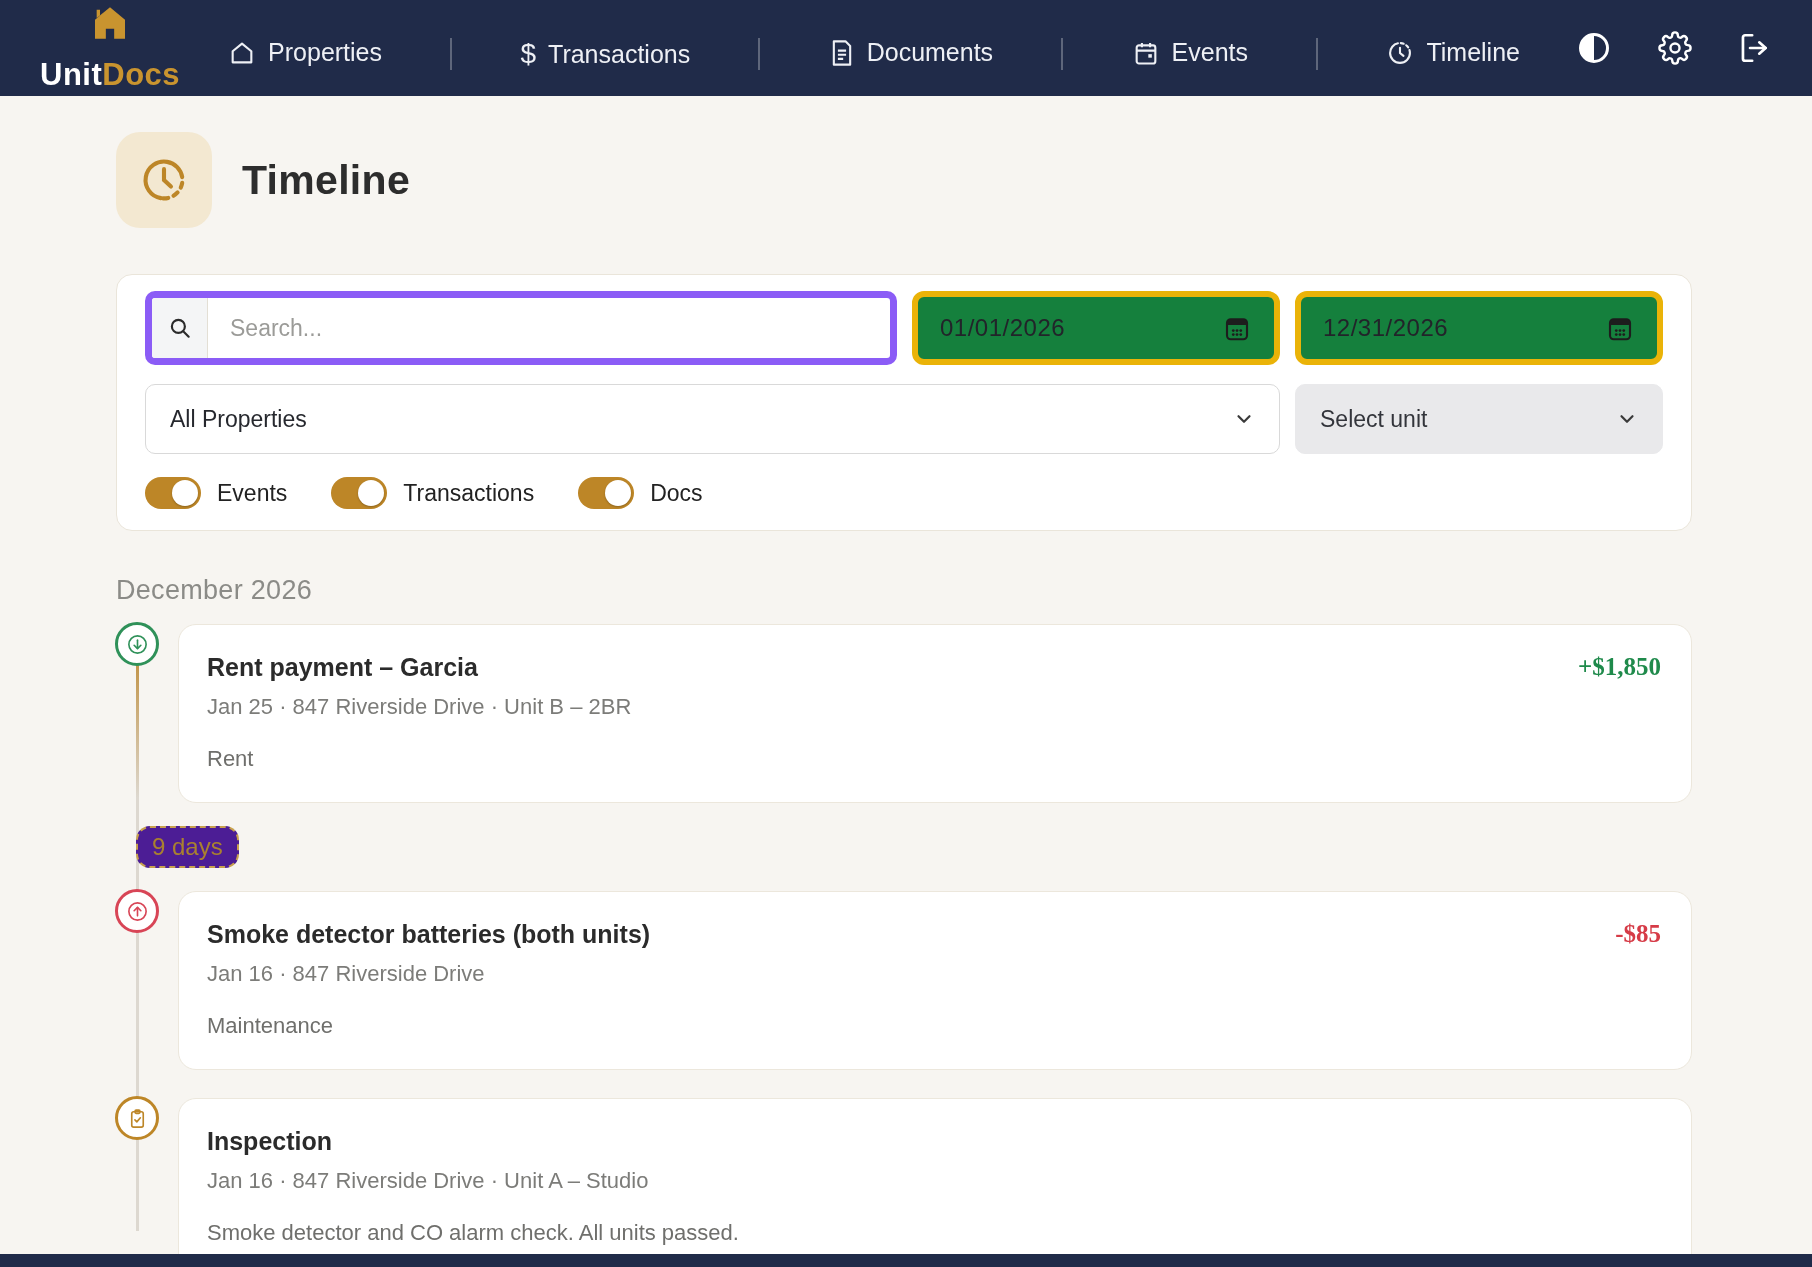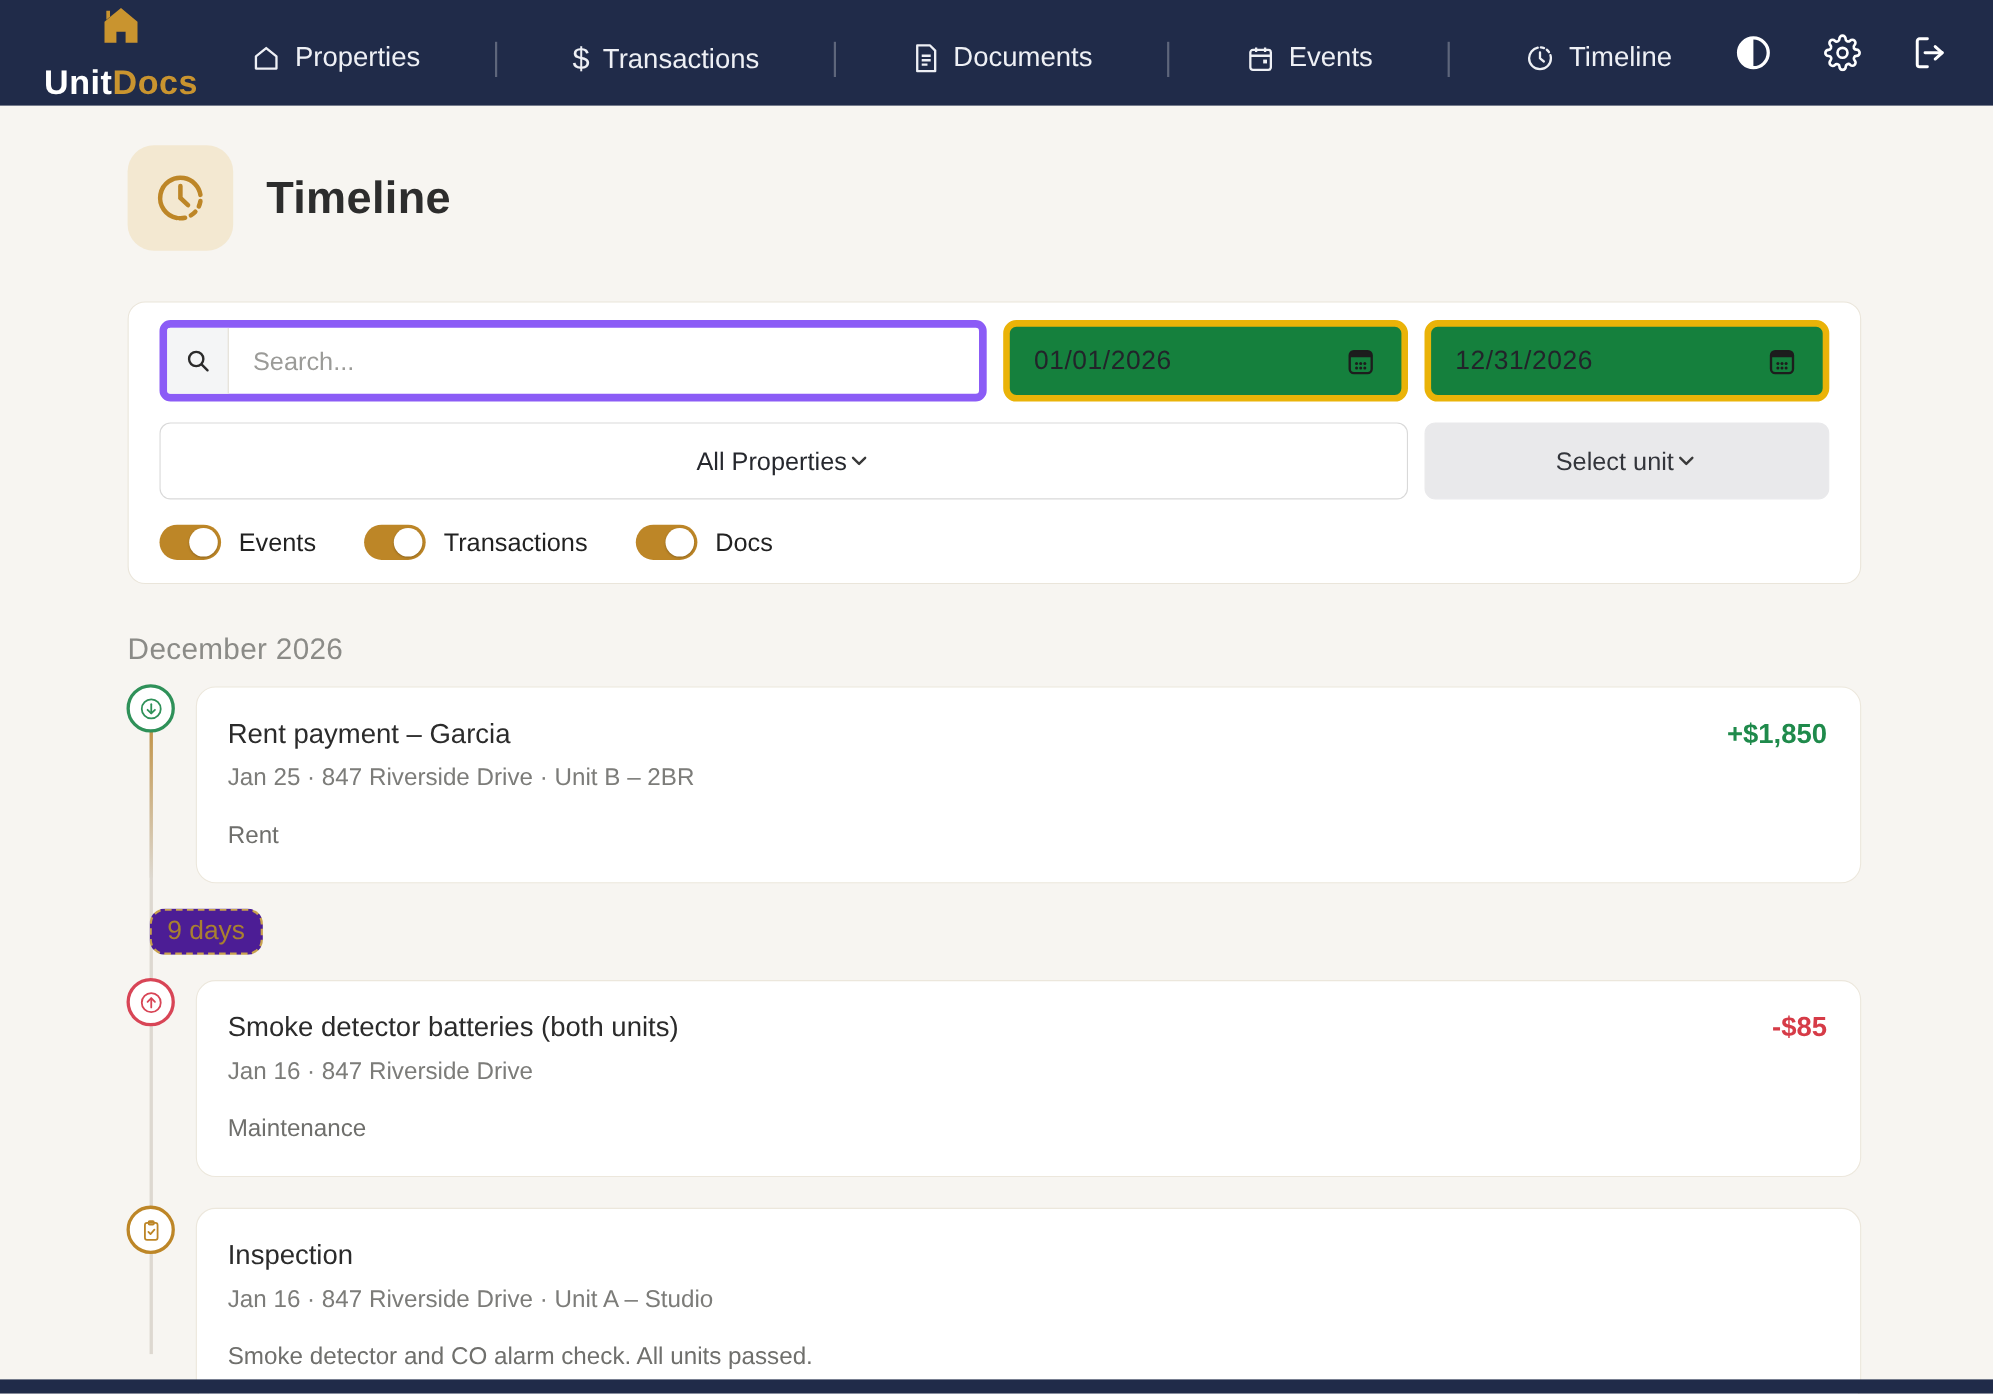--- a/index.html
+++ b/index.html
@@ -62,21 +62,21 @@
     border-radius:12px; display:flex; align-items:center; justify-content:space-between;
     padding:0 22px; cursor:pointer;
   }
   .date-field input {
     border:none; outline:none; font-family:inherit; font-size:24px;
     color:#22242a; width:220px; background:transparent; letter-spacing:.5px;
   }
 
   .select {
     height:70px; border-radius:10px; display:flex; align-items:center;
-    justify-content:center; padding:0 24px; font-size:23px; cursor:pointer;
+    justify-content:space-between; padding:0 24px; font-size:23px; cursor:pointer;
   }
   .select-white { flex:1; background:#fff; border:1px solid #d9d9d9; color:#26282e; }
   .select-gray  { width:368px; background:#e9e9eb; border:1px solid #e9e9eb; color:#33353b; }
 
   .toggle-row { display:flex; align-items:center; gap:44px; height:46px; margin-top:16px; }
   .toggle-group { display:flex; align-items:center; gap:16px; cursor:pointer; }
   .toggle-pill {
     width:56px; height:32px; border-radius:16px; background:#bd8627; position:relative;
   }
   .toggle-knob {
@@ -103,22 +103,22 @@
   }
   .node-green { border:3.5px solid #2f9159; }
   .node-red   { border:3.5px solid #d84556; }
   .node-gold  { border:3.5px solid #bd8627; }
 
   .card {
     background:#ffffff; border:1px solid #ece7dc; border-radius:18px;
     padding:28px 30px 30px 28px; cursor:pointer;
   }
   .card-top { display:flex; align-items:flex-start; justify-content:space-between; }
-  .card-title { font-size:25px; font-weight:normal; color:#2b2b2b; }
-  .card-amount { font-size:25px; font-weight:bold; white-space:nowrap; margin-left:30px; }
+  .card-title { font-size:25px; font-weight:bold; color:#2b2b2b; }
+  .card-amount { font-size:25px; font-weight:bold; white-space:nowrap; margin-left:30px;font-family:Liberation Serif, serif; }
   .amt-pos { color:#1f8a4b; }
   .amt-neg { color:#d63b47; }
   .card-meta { margin-top:12px; font-size:22px; color:#7c7c79; }
   .card-note { margin-top:26px; font-size:22px; color:#6f6f6c; }
 
   .gap-row { position:relative; height:88px; }
   .gap-badge {
     position:absolute; left:-42px; top:50%; transform:translateY(-50%);
     border:2px dashed #c8a14e; border-radius:14px; background:#4c1d95;
     padding:5px 14px; font-size:24px; color:#a9812f; white-space:nowrap;

